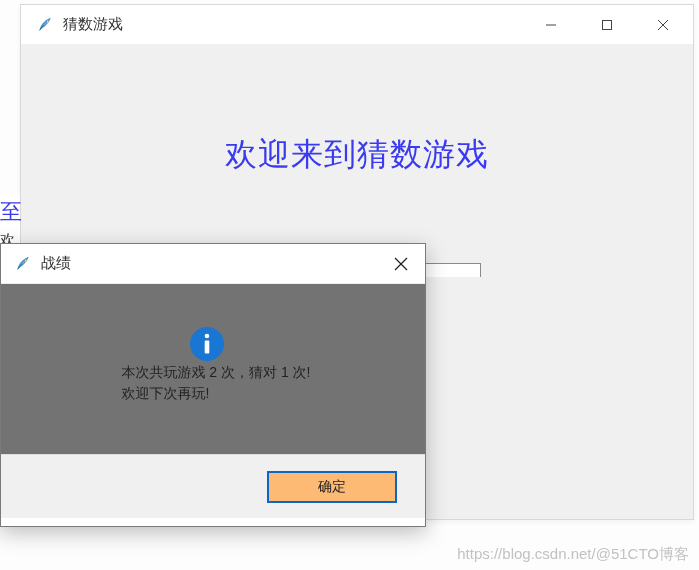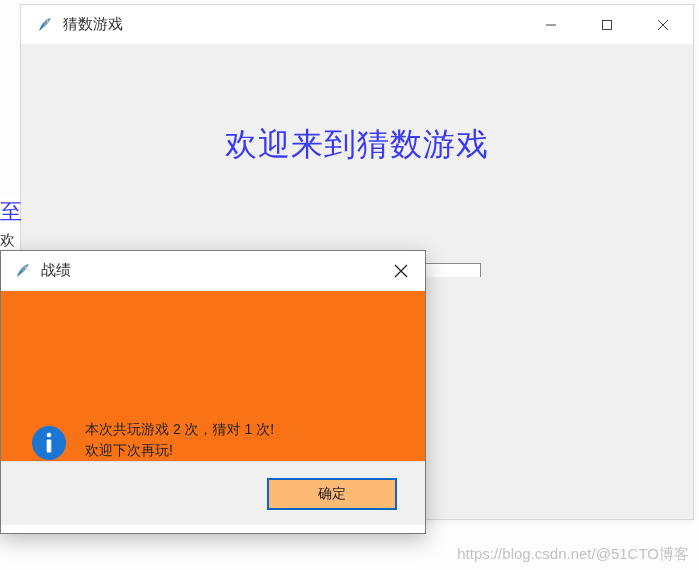--- a/index.html
+++ b/index.html
@@ -55,21 +55,21 @@
     }
     .win-btn.close svg { stroke: #444; }
     .client {
       position: relative;
       height: calc(100% - 40px);
       background: #f0f0f0;
     }
     .welcome {
       position: absolute;
       left: 0; right: 0;
-      top: 78px;
+      top: 88px;
       text-align: center;
       font-family: "SimSun", serif;
       font-size: 32px;
       color: #3a3af0;
       letter-spacing: 1px;
     }
     .left-peek {
       position: absolute;
       left: 0;
       top: 185px;
@@ -95,21 +95,21 @@
       width: 180px;
       height: 14px;
       border-top: 1px solid #8a8a8a;
       border-left: 1px solid #8a8a8a;
       border-right: 1px solid #8a8a8a;
       background: #fff;
     }
     .dialog {
       position: absolute;
       left: 0;
-      top: 250px;
+      top: 243px;
       width: 426px;
       height: 284px;
       background: #fff;
       border: 1px solid #7a7a7a;
       box-shadow: 0 6px 20px rgba(0,0,0,0.25);
     }
     .dlg-titlebar {
       height: 40px;
       display: flex;
       align-items: center;
@@ -119,23 +119,24 @@
     .dlg-close {
       width: 48px;
       height: 100%;
       display: flex;
       align-items: center;
       justify-content: center;
     }
     .dlg-body {
       height: 170px;
       display: flex;
-      align-items: flex-end;
+      align-items: center;
       padding: 40px 24px 0 30px;
-      background: #f97316;
+      background: #737373;
+      flex-direction: column;
     }
     .info-icon {
       width: 36px;
       height: 36px;
       flex: 0 0 36px;
       margin-right: 18px;
       margin-top: 2px;
     }
     .msg {
       font-size: 14px;

